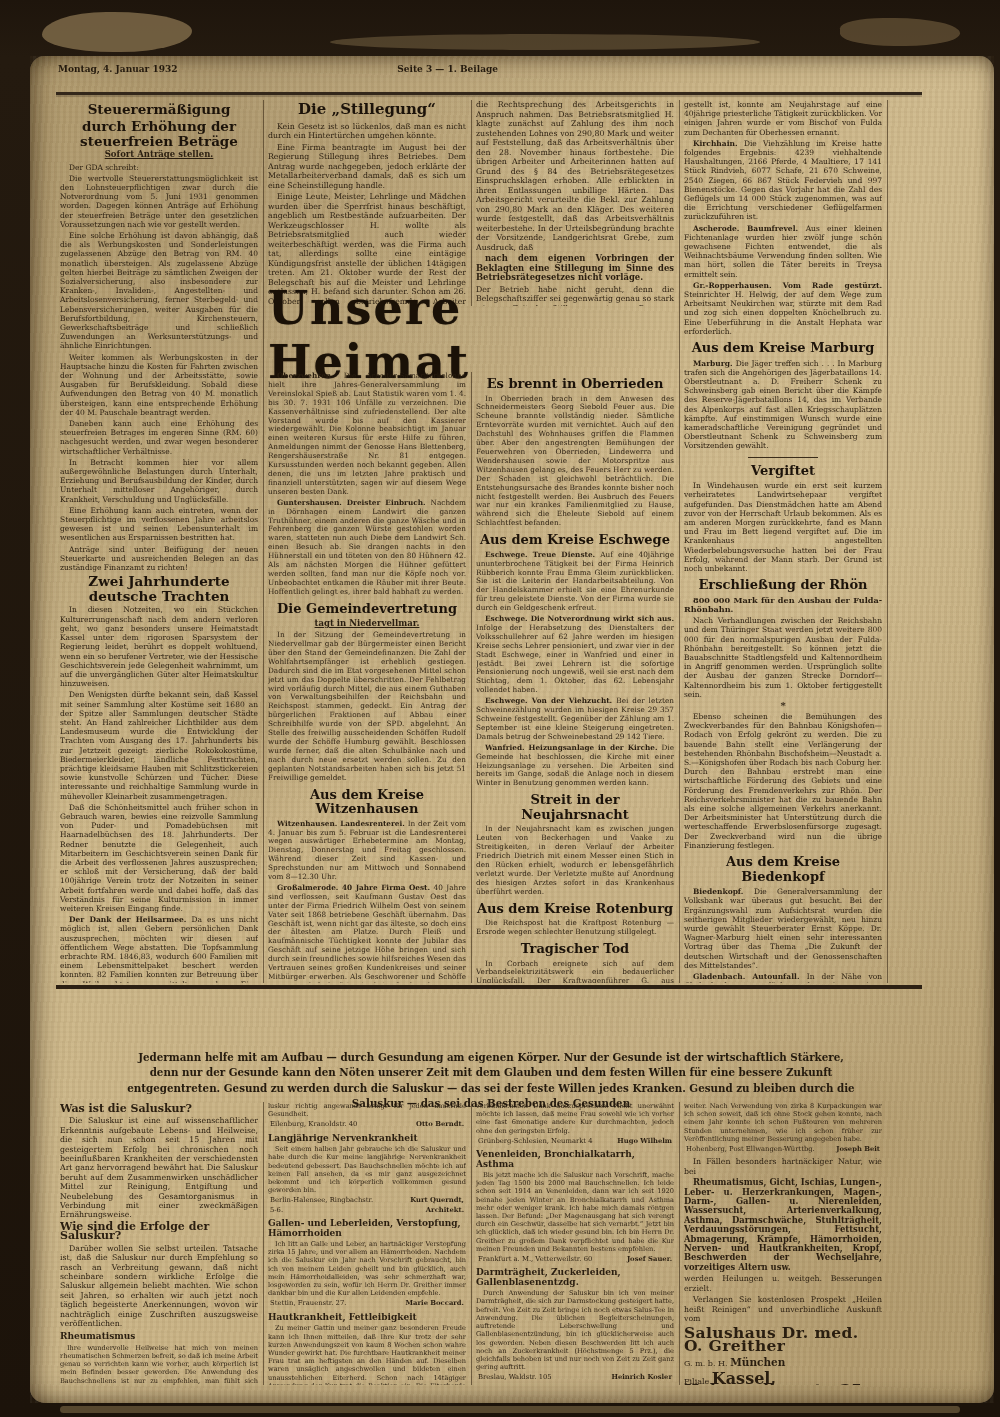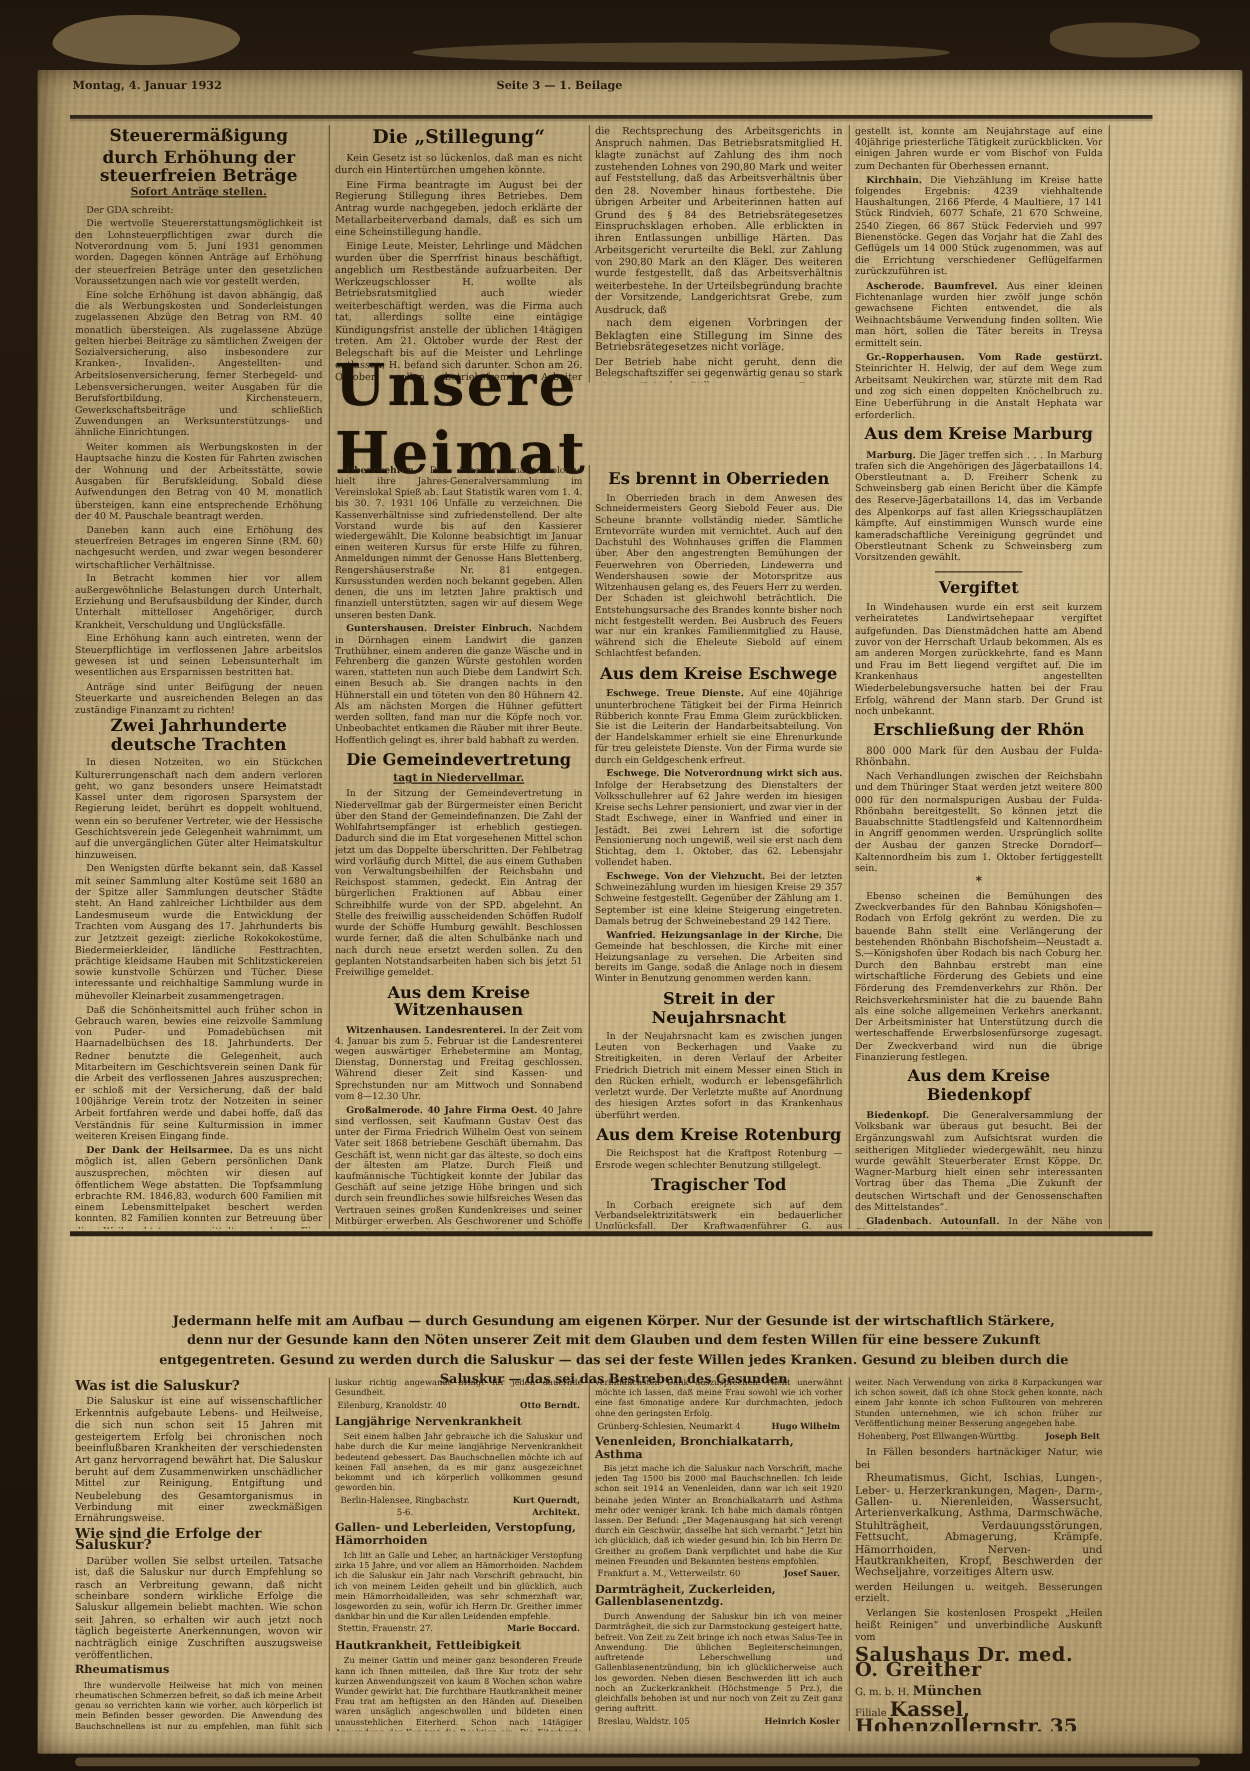--- a/index.html
+++ b/index.html
@@ -13,21 +13,21 @@
   .f4{left:60px;right:40px;bottom:4px;height:7px;background:#a08a5e;opacity:.45;border-radius:4px;}
 
   .paper{position:absolute;left:30px;top:56px;width:964px;height:1347px;
     background:
       radial-gradient(ellipse at 18% 6%, rgba(96,74,42,.30), transparent 42%),
       radial-gradient(ellipse at 85% 96%, rgba(118,92,52,.28), transparent 46%),
       radial-gradient(ellipse at 55% 45%, rgba(255,238,200,.10), transparent 60%),
       linear-gradient(105deg,#c2ac7d 0%,#cdb88b 18%,#c6b083 45%,#cfba8e 70%,#c1ab7c 100%);
     box-shadow: inset 18px 0 26px -14px rgba(40,25,8,.55), inset -10px 0 20px -12px rgba(40,25,8,.45),
       inset 0 14px 22px -12px rgba(40,25,8,.5), inset 0 -16px 26px -14px rgba(40,25,8,.5);
-    border-radius:2px;}
+    border-radius:15px;}
   .paper::before{content:"";position:absolute;inset:0;pointer-events:none;
     background:
       repeating-linear-gradient(93deg, rgba(120,95,55,.05) 0 3px, rgba(255,242,205,.05) 3px 6px),
       repeating-linear-gradient(0deg, rgba(90,70,40,.04) 0 2px, transparent 2px 5px);}
   .stain{position:absolute;pointer-events:none;border-radius:50%;}
   .st1{left:120px;top:540px;width:180px;height:260px;background:radial-gradient(ellipse,rgba(110,84,45,.16),transparent 70%);}
   .st2{left:640px;top:980px;width:260px;height:200px;background:radial-gradient(ellipse,rgba(110,84,45,.14),transparent 70%);}
   .st3{left:420px;top:60px;width:220px;height:120px;background:radial-gradient(ellipse,rgba(255,240,205,.15),transparent 70%);}
 
   .masthead{position:absolute;left:28px;top:8px;width:864px;display:flex;align-items:flex-end;color:#241a0e;}
@@ -55,29 +55,29 @@
   .sa3{left:649px;top:1046px;height:283px;}
 
   .heimat{position:absolute;left:238px;top:248px;width:406px;height:62px;
     display:flex;align-items:center;justify-content:center;
     font-size:46px;font-weight:bold;letter-spacing:2px;color:#1a1107;
     text-shadow:0 0 1px rgba(26,17,7,.6);}
 
   .blk-p{margin:0 0 2px;text-indent:9px;}
   .blk-p.noind{text-indent:0;}
   .lead{font-weight:bold;}
-  .blk-pb{margin:1px 0 2px;font-weight:normal;text-indent:9px;font-size:1.08em;}
+  .blk-pb{margin:1px 0 2px;font-weight:bold;text-indent:9px;font-size:1.08em;}
   .blk-h1{font-weight:bold;text-align:center;font-size:13px;line-height:1.12;margin:5px 0 3px;text-indent:0;color:#1c130a;}
   .col2a .blk-h1{font-size:15px;margin:1px 0 4px;}
   .col1 .blk-h1{font-size:13.5px;margin:2px 0 1px;}
   .blk-sub{font-weight:bold;text-align:center;font-size:8.5px;margin:1px 0 3px;text-decoration:underline;}
   .blk-star{text-align:center;font-weight:bold;font-size:10px;line-height:10px;margin:1px 0;}
   .blk-rule{width:70px;height:1px;background:#3a2c1a;margin:6px auto;}
   .blk-sig{display:flex;justify-content:space-between;font-size:6.8px;margin:1px 2px 3px;}
-  .blk-sig .sig-l{text-align:center;}
+  .blk-sig .sig-l{text-align:left;}
   .blk-sig .sig-r{text-align:right;font-weight:bold;}
 
   .ad-rule{position:absolute;left:26px;top:929px;width:866px;height:4px;background:#2c2013;}
   .ad-headline{position:absolute;left:26px;top:938px;width:866px;text-align:center;
     font-size:40px;font-weight:bold;letter-spacing:1px;color:#1c130a;}
   .ad-deck{position:absolute;left:96px;top:994px;width:730px;text-align:center;
     font-size:10.3px;font-weight:bold;line-height:1.5;color:#241a0e;}
   .adcol{top:1046px;height:283px;font-size:7.8px;line-height:9.4px;}
   .a1{left:30px;} .a2{left:238px;} .a3{left:446px;} .a4{left:654px;}
   .blk-psm{font-size:6.6px;line-height:8.2px;margin:0 0 2px;text-indent:7px;}

